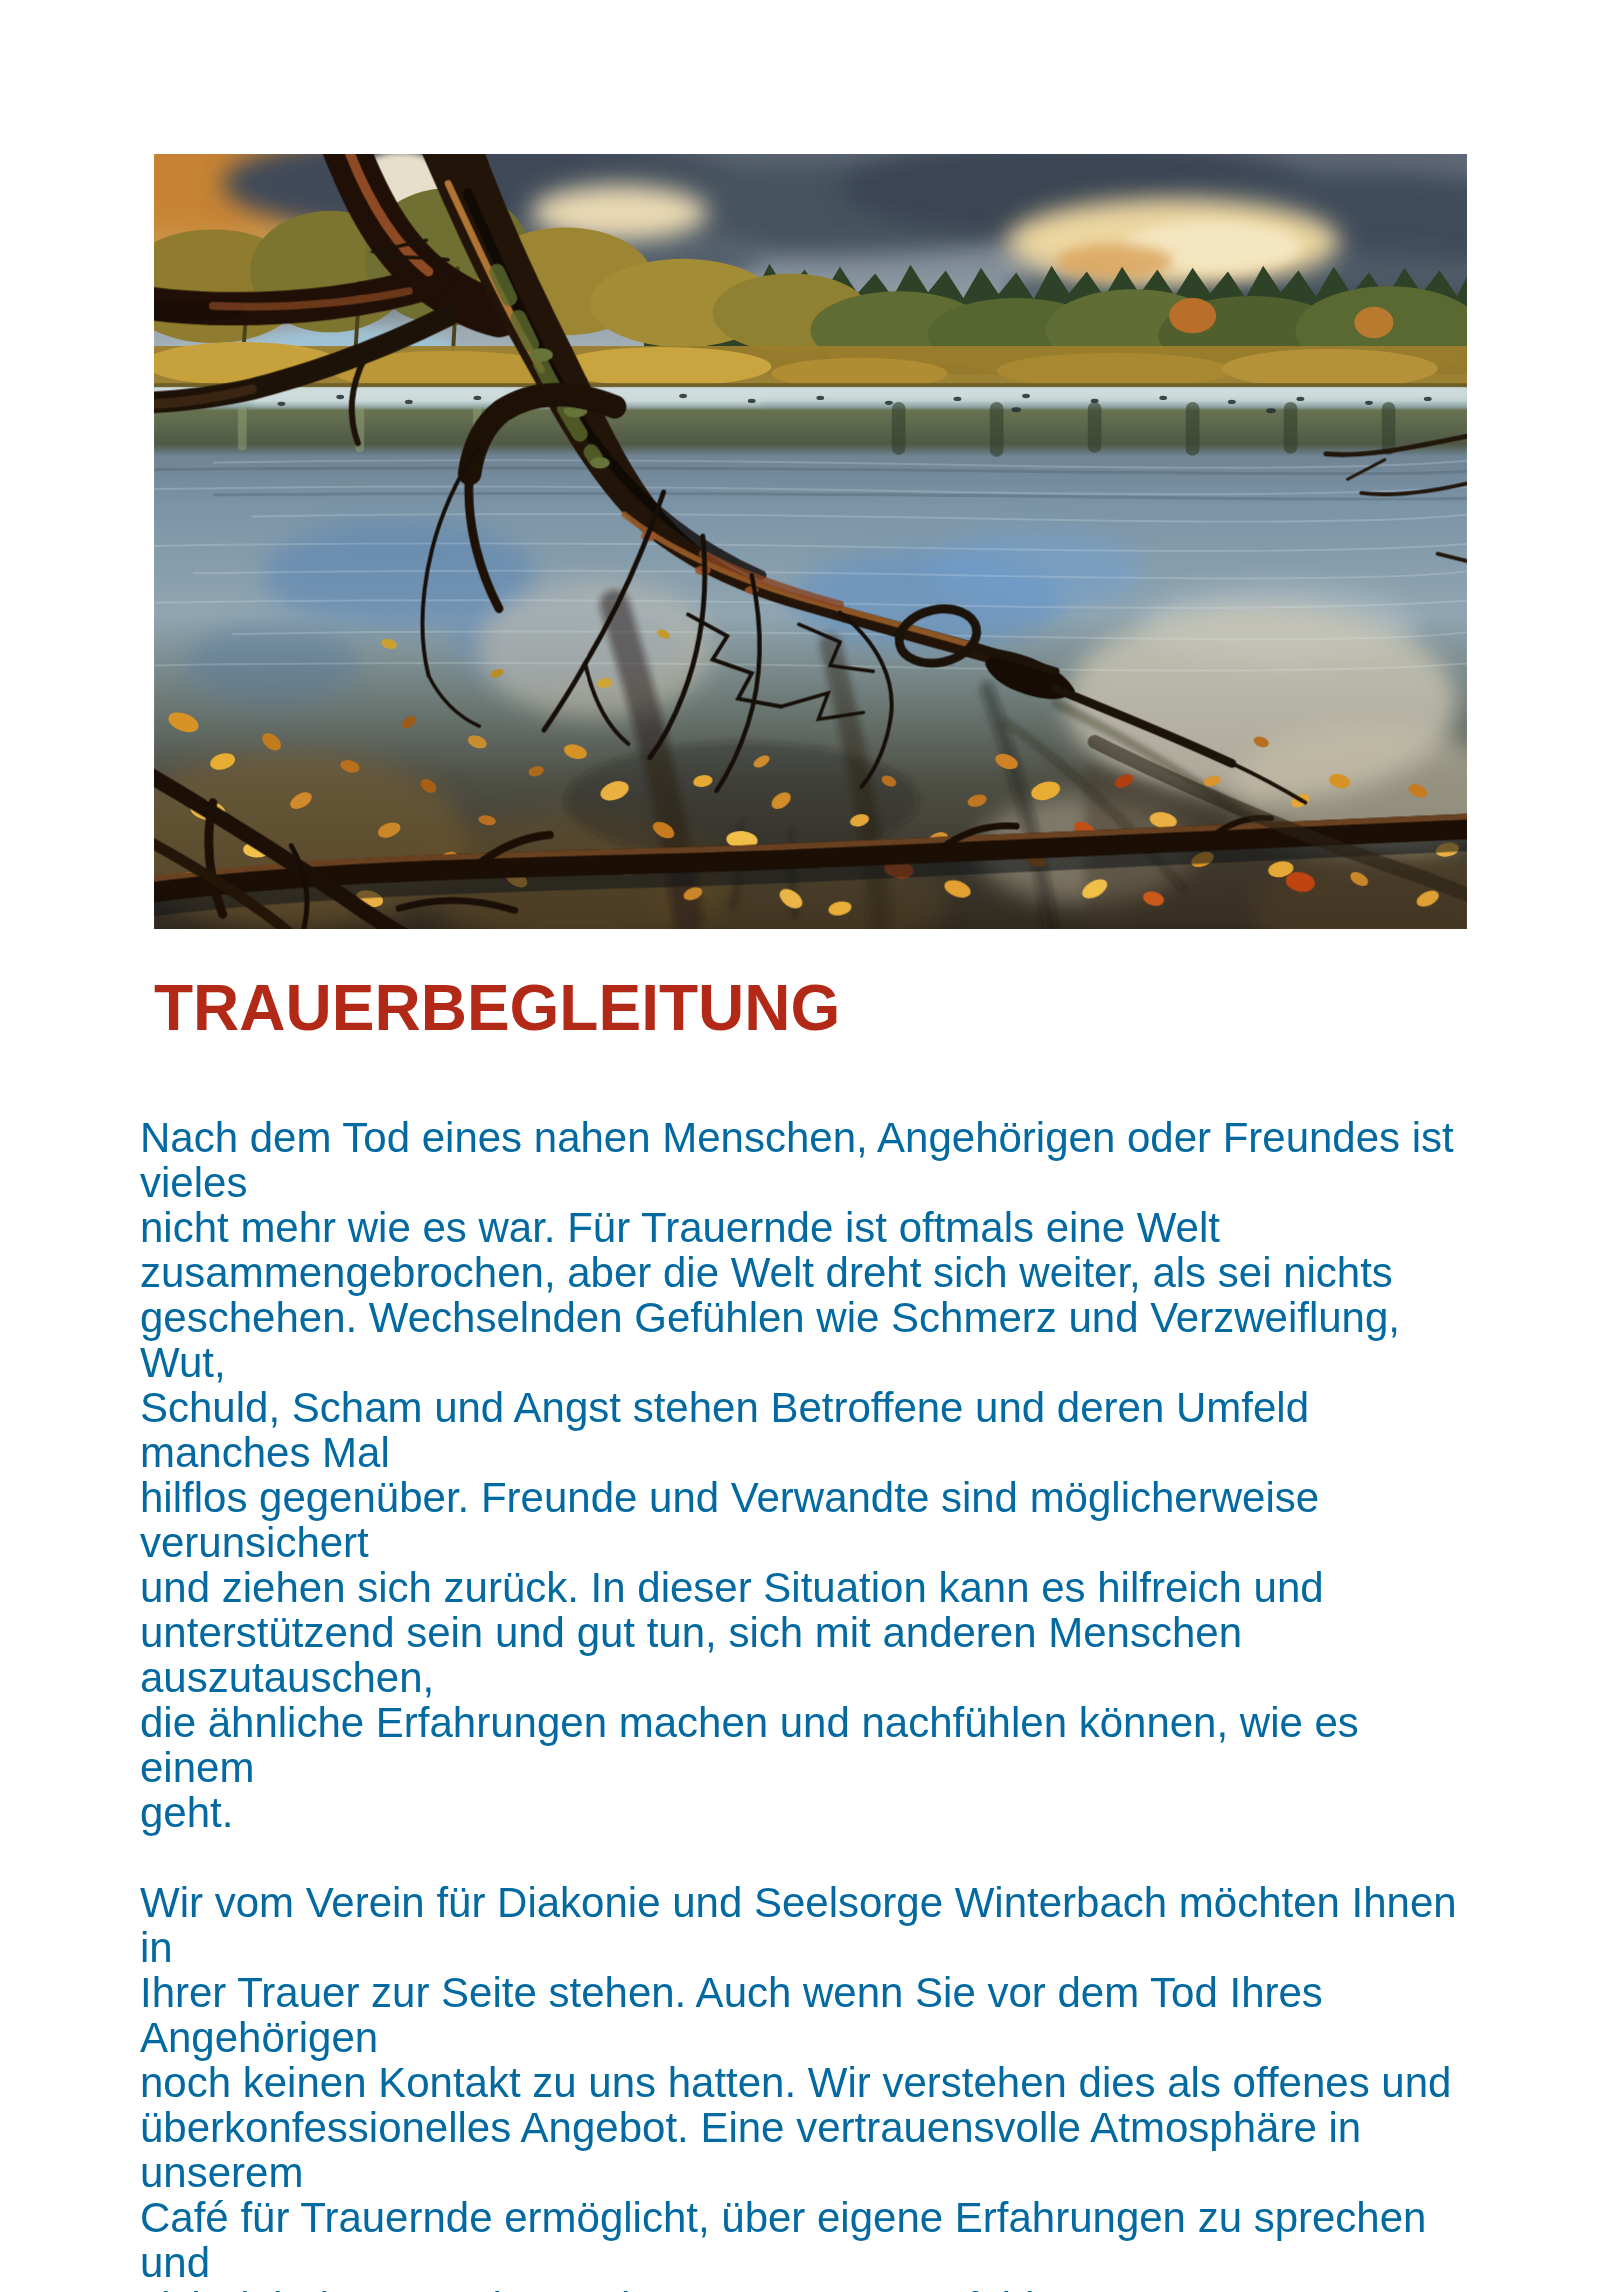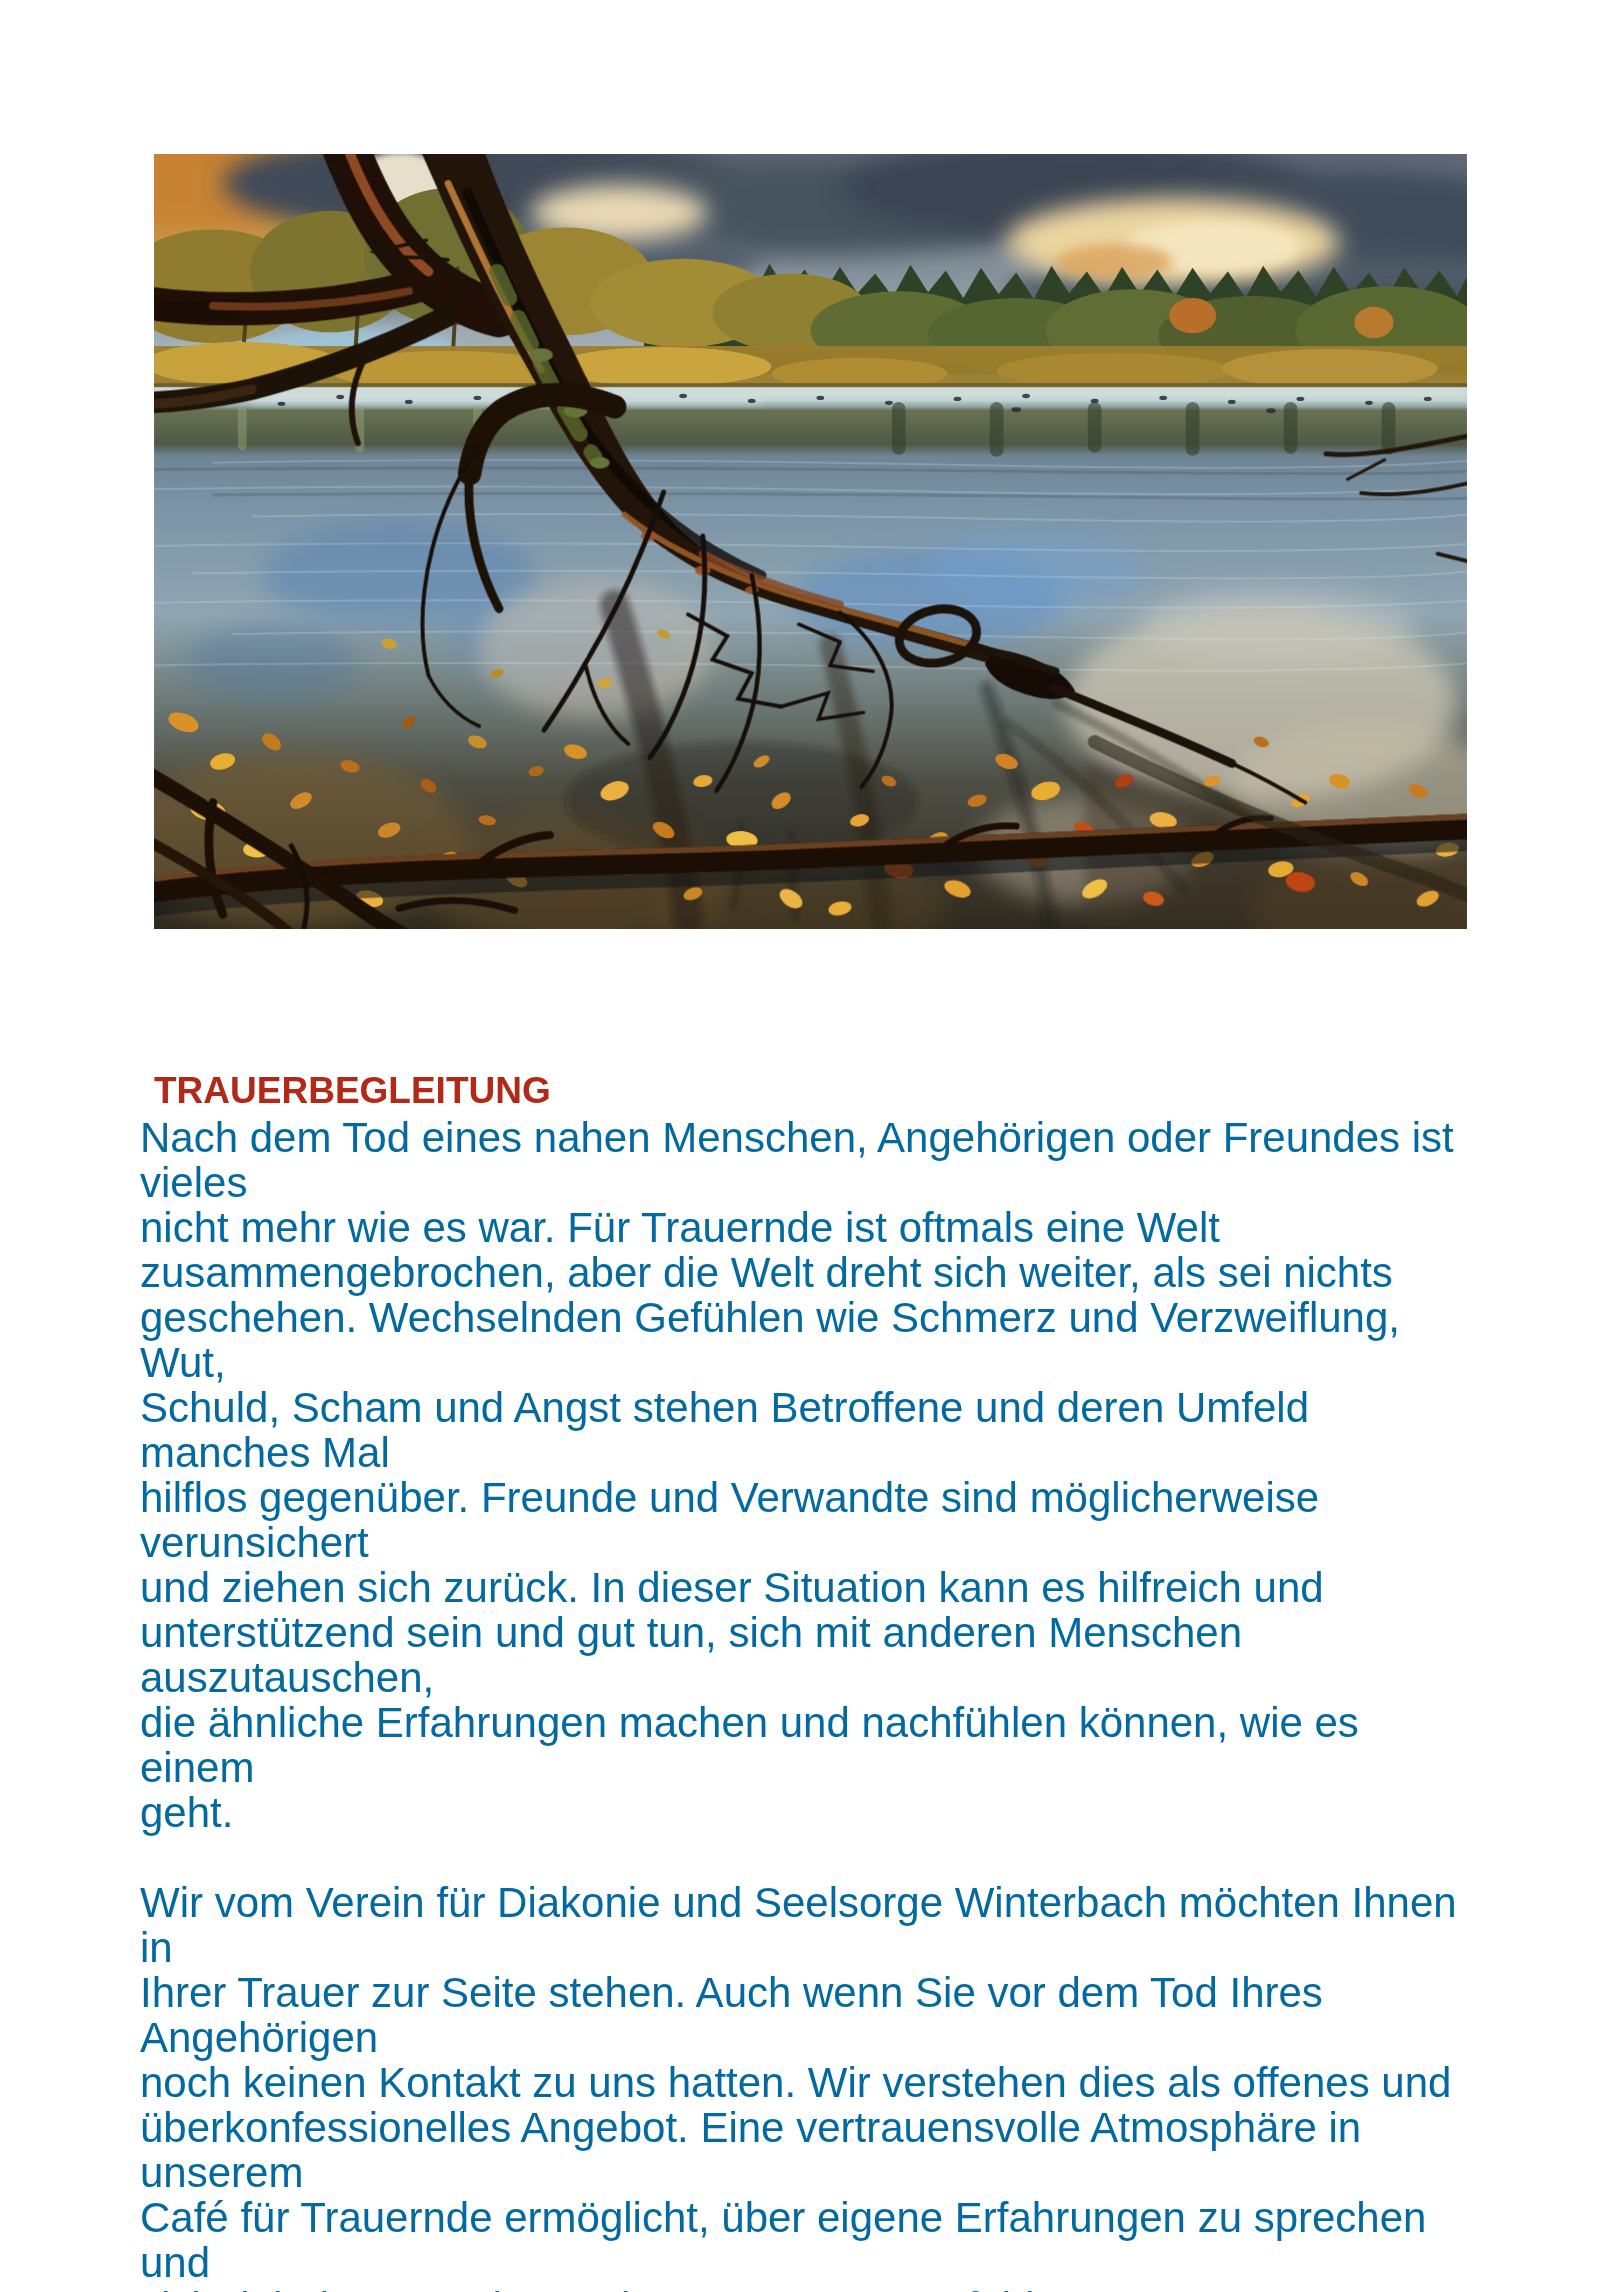--- a/index.html
+++ b/index.html
@@ -1,20 +1,20 @@
 <!DOCTYPE html>
 <html><head>
 <meta charset="utf-8">
 <style>
   html,body{margin:0;padding:0;background:#ffffff;}
   body{width:1621px;height:2293px;position:relative;font-family:"Liberation Sans",sans-serif;}
   .page{position:absolute;left:0;top:0;width:1621px;height:2293px;background:#ffffff;overflow:hidden;}
   .photo{position:absolute;left:154px;top:154px;width:1313px;height:775px;margin:0;}
   .photo svg{display:block;width:100%;height:100%;}
-  h1.title{position:absolute;left:154px;top:1062px;margin:0;font-size:37px;line-height:57px;
+  h1.title{position:absolute;left:154px;top:980px;margin:0;font-size:64px;line-height:57px;
            font-weight:bold;color:#b22a17;letter-spacing:0px;}
   .body-text{position:absolute;left:140px;top:1115px;width:1343px;color:#0369a1;
              font-size:42px;line-height:45px;}
   .body-text p{margin:0 0 45px 0;white-space:pre-line;}
 </style>
 </head>
 <body>
 
 <div class="page">
 

